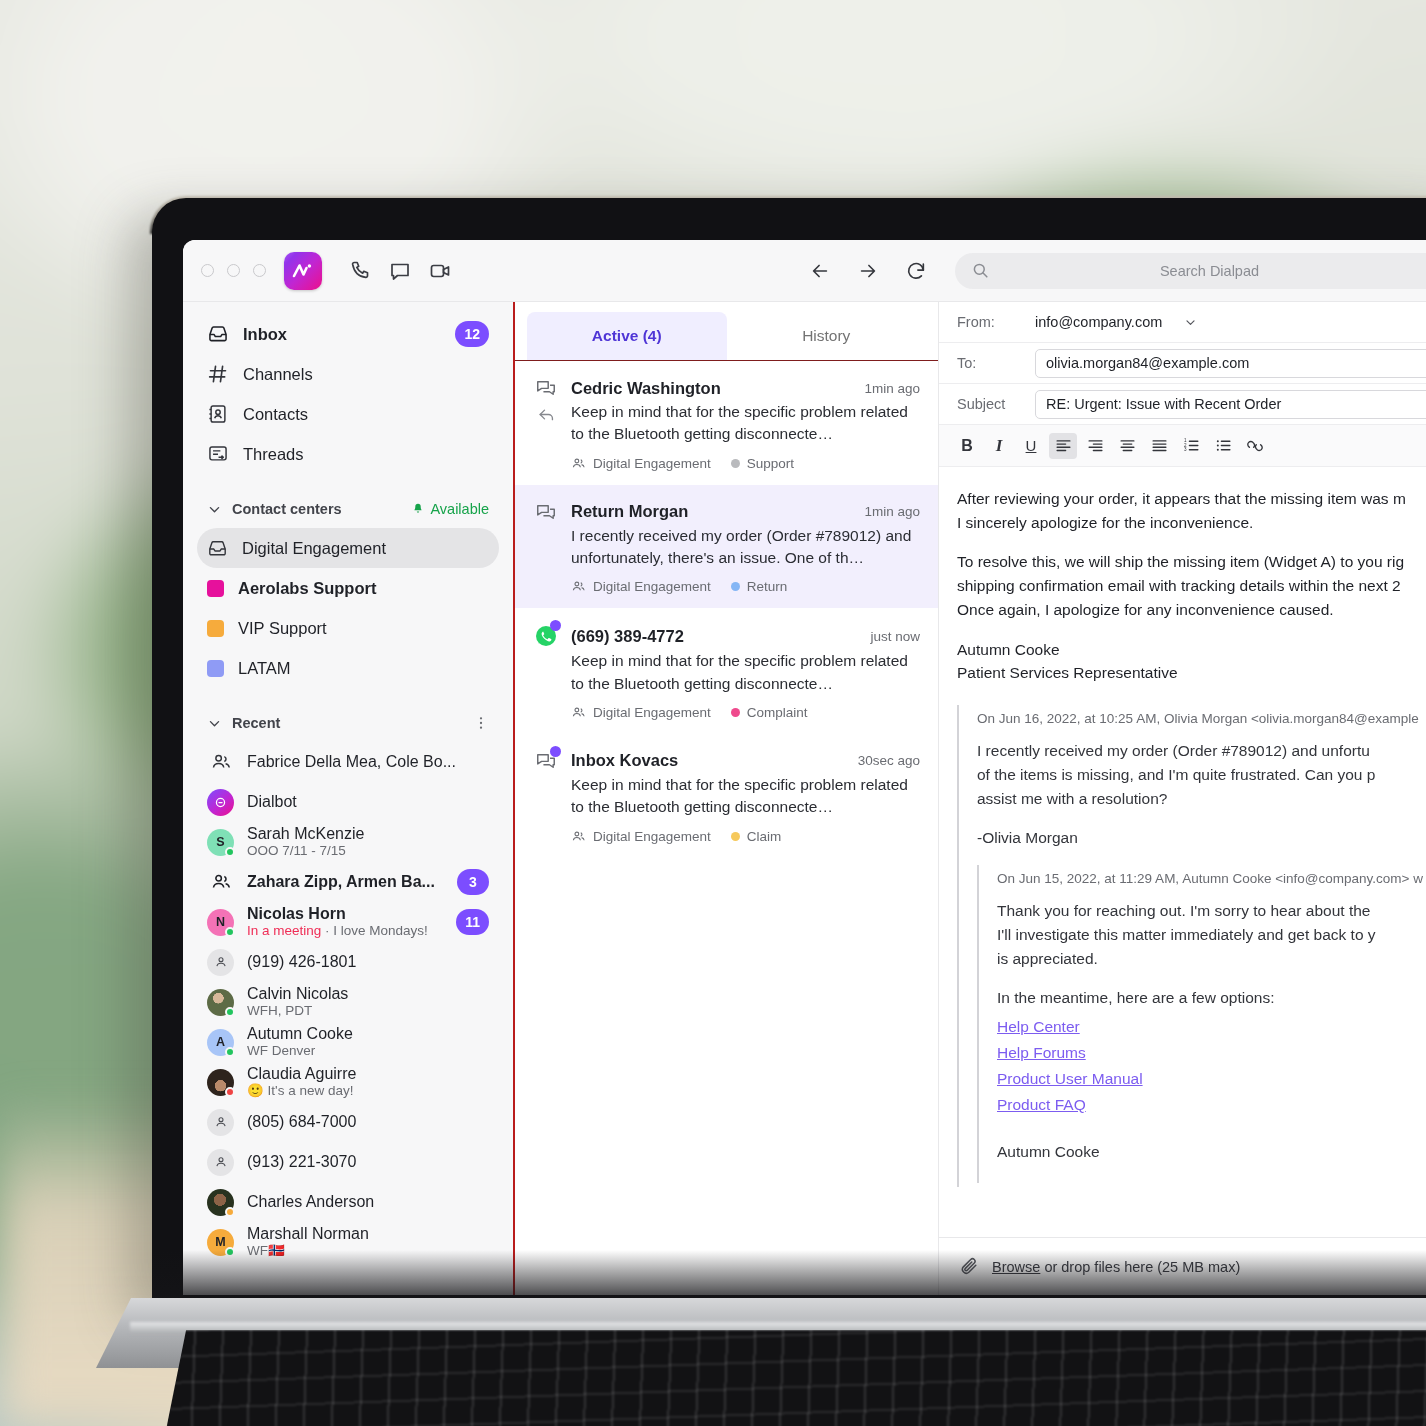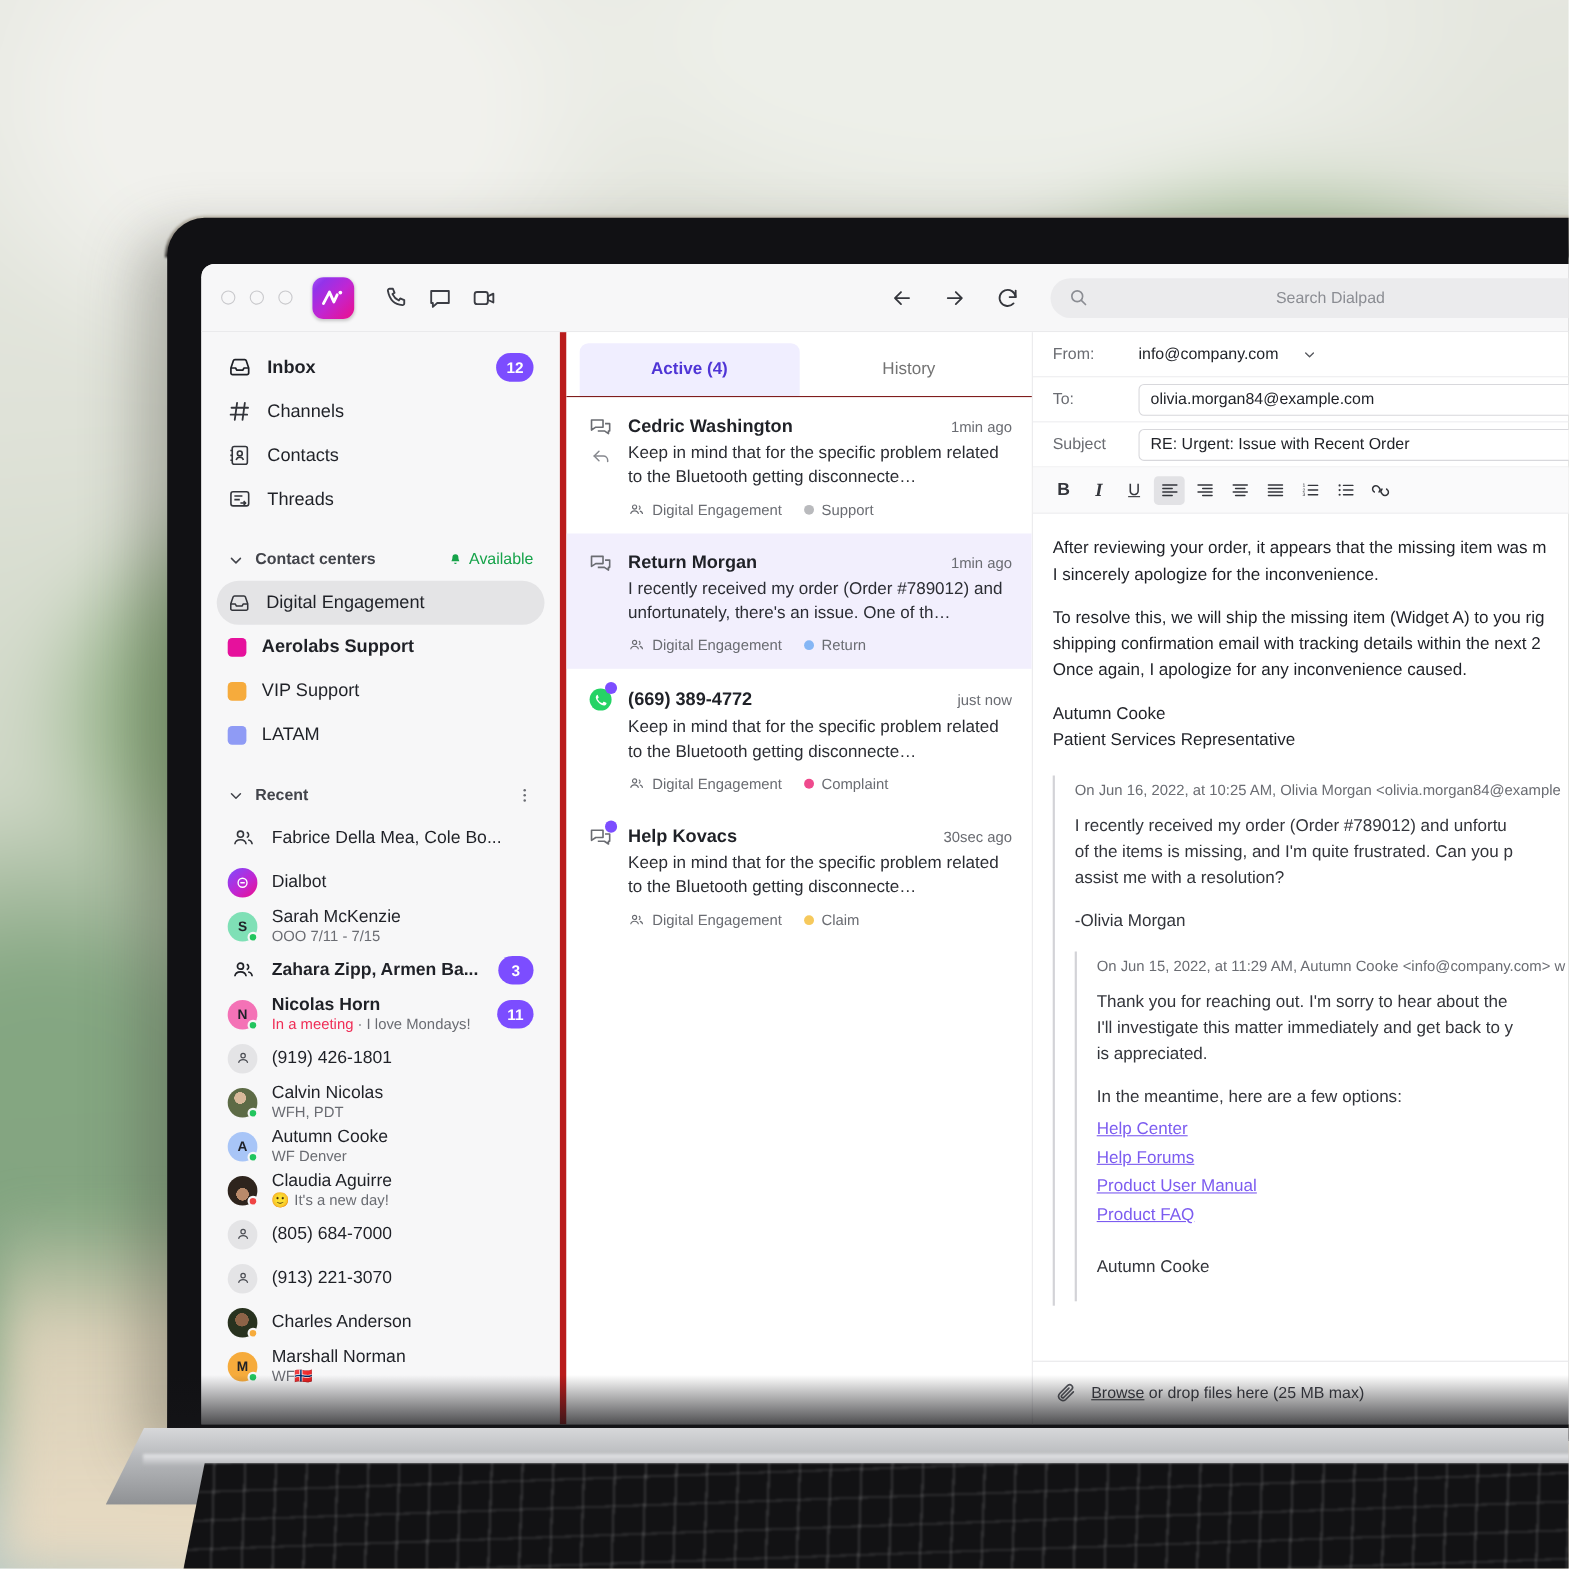--- a/index.html
+++ b/index.html
@@ -111,21 +111,21 @@
   }
   .searchbar .ph { flex: 1; text-align: center; color: #8b8d93; font-size: 14.5px; }
 
   
   .body { flex: 1; display: flex; min-height: 0; }
 
   
   .sidebar {
     width: 332px; flex: 0 0 332px;
     background: #f7f7f8;
-    border-right: 6px solid #b91c1c;
+    border-right: 2px solid #b91c1c;
     padding: 12px 14px 0 14px;
     overflow: hidden;
   }
   .nav-item {
     display: flex; align-items: center; height: 40px; padding: 0 10px;
     border-radius: 20px; gap: 14px; color: #1f2127;
   }
   .nav-item .lbl { font-size: 16.5px; }
   .nav-item.bold .lbl { font-weight: bold; }
   .badge {
@@ -641,21 +641,21 @@
 
           <div class="citem">
             <div class="crow1">
               <span class="cicon">
                 <svg width="22" height="22" viewBox="0 0 24 24" fill="none" stroke="#6a6c72" stroke-width="1.6" stroke-linejoin="round">
                     <path d="M3 5.2h11.4v7.2H7.2L3 15.2z"></path>
                     <path d="M9.2 16.1h6.6l4 2.7v-2.7h1.2V8.9h-4.6"></path>
                   </svg>
                 <span class="unread"></span>
               </span>
-              <span class="cname">Help Kovacs</span>
+              <span class="cname">Inbox Kovacs</span>
               <span class="ctime">30sec ago</span>
             </div>
             <div class="cprev" style="padding-left:38px">
               <span class="ptext">Keep in mind that for the specific problem related to the Bluetooth getting disconnecte…</span>
             </div>
             <div class="cmeta">
               <span class="g">
                 <span>
                     <svg width="15" height="15" viewBox="0 0 24 24" fill="none" stroke="#6a6c72" stroke-width="1.7" stroke-linejoin="round">
                       <circle cx="9.4" cy="8" r="3"></circle>

